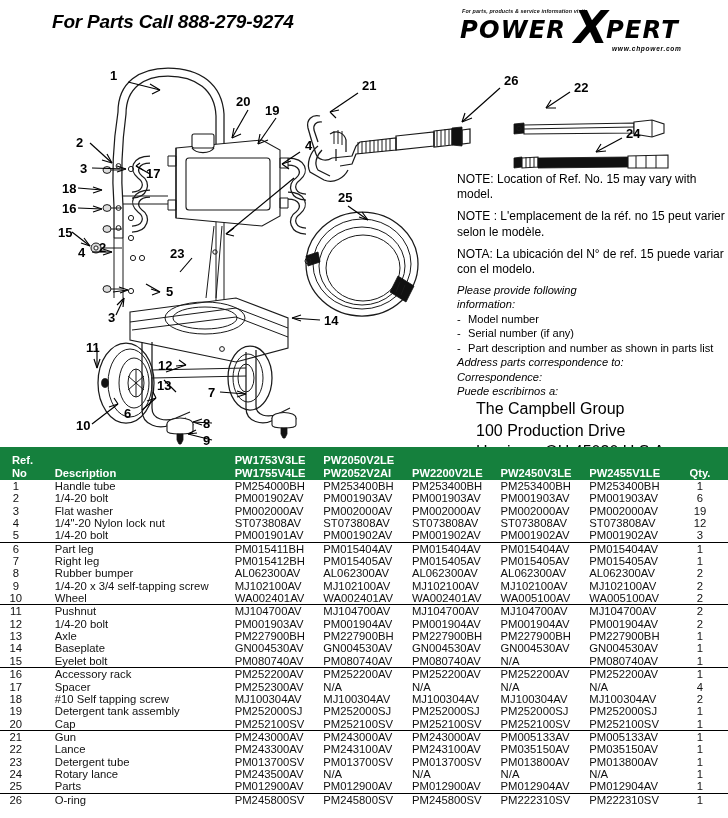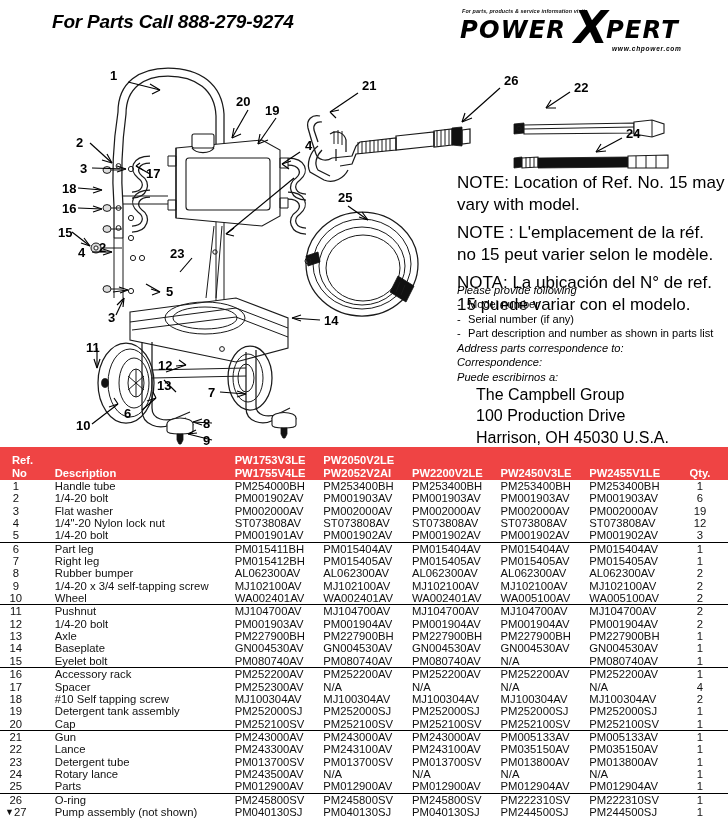--- a/index.html
+++ b/index.html
@@ -50,32 +50,32 @@
   #diagram svg { display:block; }
   .cn { font-family:"Liberation Sans", sans-serif; font-size:13px; font-weight:bold; fill:#000; }
   .ln { stroke:#000; stroke-width:1.15; fill:none; }
   .pt { stroke:#1a1a1a; stroke-width:1.25; fill:none; }
   .pt2 { stroke:#1a1a1a; stroke-width:1; fill:none; }
   .fillblk { fill:#111; stroke:#111; stroke-width:.8; }
   .fillwht { fill:#fff; stroke:#1a1a1a; stroke-width:1.1; }
 
   
   .notes { position:absolute; left:457px; top:172px; width:268px; }
-  .note-p { font-size:17px; line-height:1.27; margin:0 0 7px 0; }
+  .note-p { font-size:12px; line-height:1.27; margin:0 0 7px 0; }
   .addr { position:absolute; left:457px; top:283px; width:270px; }
   .addr-i { font-size:11.1px; font-style:italic; line-height:1.3; }
   .addr-li { font-size:11.1px; line-height:1.3; display:flex; }
   .addr-li .dash { width:11px; flex:none; }
   .addr-name { font-size:16px; line-height:1.34; padding-left:19px; }
 
   
   #table { position:absolute; left:0; top:447px; width:728px; }
   table { border-collapse:collapse; width:728px; table-layout:fixed; }
   thead th {
-    background:#ef4444; color:#fff; font-size:11.2px; font-weight:bold;
+    background:#15803d; color:#fff; font-size:11.2px; font-weight:bold;
     vertical-align:bottom; padding:0; line-height:1.16; height:33px;
   }
   thead th .l1 { display:block; }
   thead th .l2 { display:block; }
   th.h-ref  { width:40px;  text-align:left; padding-left:12px; }
   th.h-desc { width:185px; text-align:left; padding-left:13px; }
   th.h-mod  { width:85px;  text-align:left; }
   th.h-qty  { width:48px;  text-align:center; padding-right:6px; }
   tbody td { font-size:11.3px; padding:0; height:12.35px; line-height:12.35px; color:#111; }
   td.c-ref  { text-align:center; width:40px; padding-right:10px; }
@@ -381,20 +381,21 @@
   </div>
 
   <div class="notes">
     <p class="note-p">NOTE: Location of Ref. No. 15 may vary with model.</p>
     <p class="note-p">NOTE : L'emplacement de la réf. no 15 peut varier selon le modèle.</p>
     <p class="note-p">NOTA: La ubicación del N° de ref. 15 puede variar con el modelo.</p>
   </div>
 
   <div class="addr">
     <div class="addr-i">Please provide following</div>
+    <div class="addr-i">information:</div>
     <div class="addr-li">
         <span class="dash">-</span>
         <span>Model number</span>
       </div>
     <div class="addr-li">
         <span class="dash">-</span>
         <span>Serial number (if any)</span>
       </div>
     <div class="addr-li">
         <span class="dash">-</span>
@@ -700,28 +701,18 @@
           <tr class="sep">
             <td class="c-ref">26</td>
             <td class="c-desc">O-ring</td>
             <td class="c-mod">PM245800SV</td>
             <td class="c-mod">PM245800SV</td>
             <td class="c-mod">PM245800SV</td>
             <td class="c-mod">PM222310SV</td>
             <td class="c-mod">PM222310SV</td>
             <td class="c-qty">1</td>
           </tr>
-          <tr>
-            <td class="c-ref"><span class="tri">▼</span>27</td>
-            <td class="c-desc">Pump assembly (not shown)</td>
-            <td class="c-mod">PM040130SJ</td>
-            <td class="c-mod">PM040130SJ</td>
-            <td class="c-mod">PM040130SJ</td>
-            <td class="c-mod">PM244500SJ</td>
-            <td class="c-mod">PM244500SJ</td>
-            <td class="c-qty">1</td>
-          </tr>
         </tbody>
     </table>
 
   </div>
 
 </div>
 
 </body></html>

